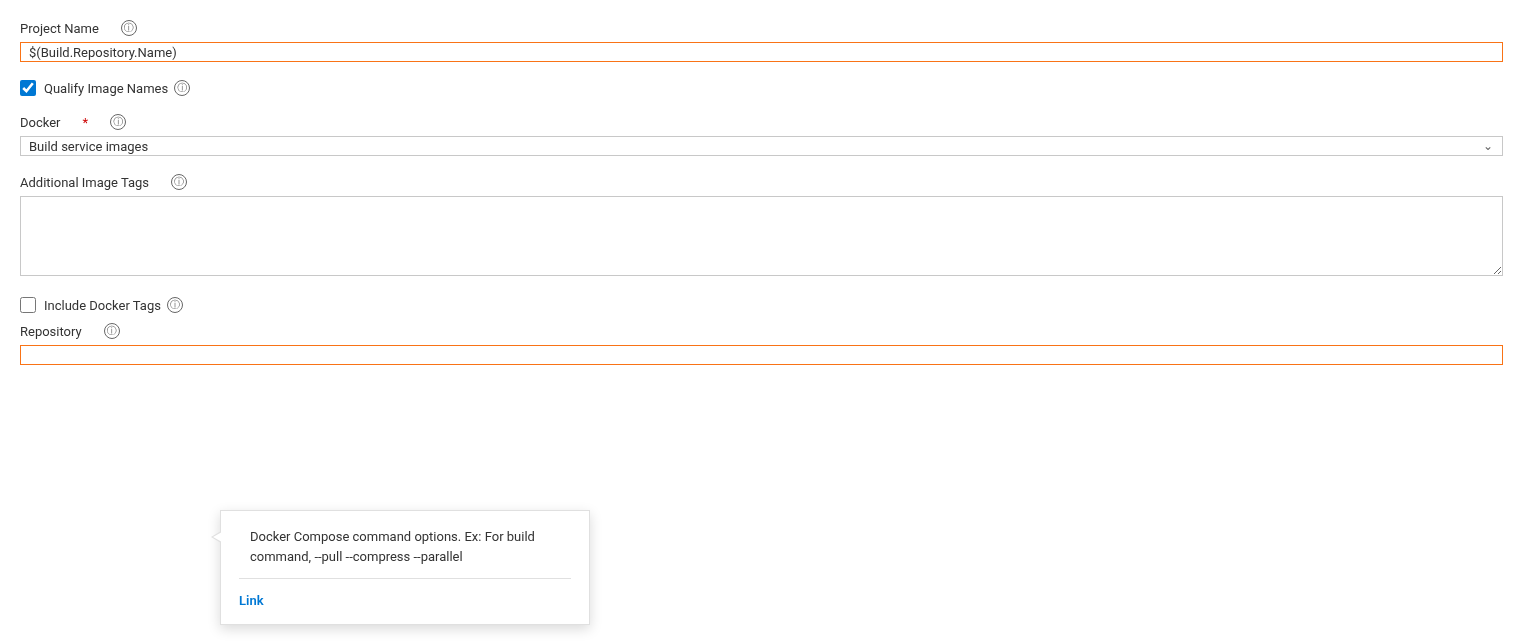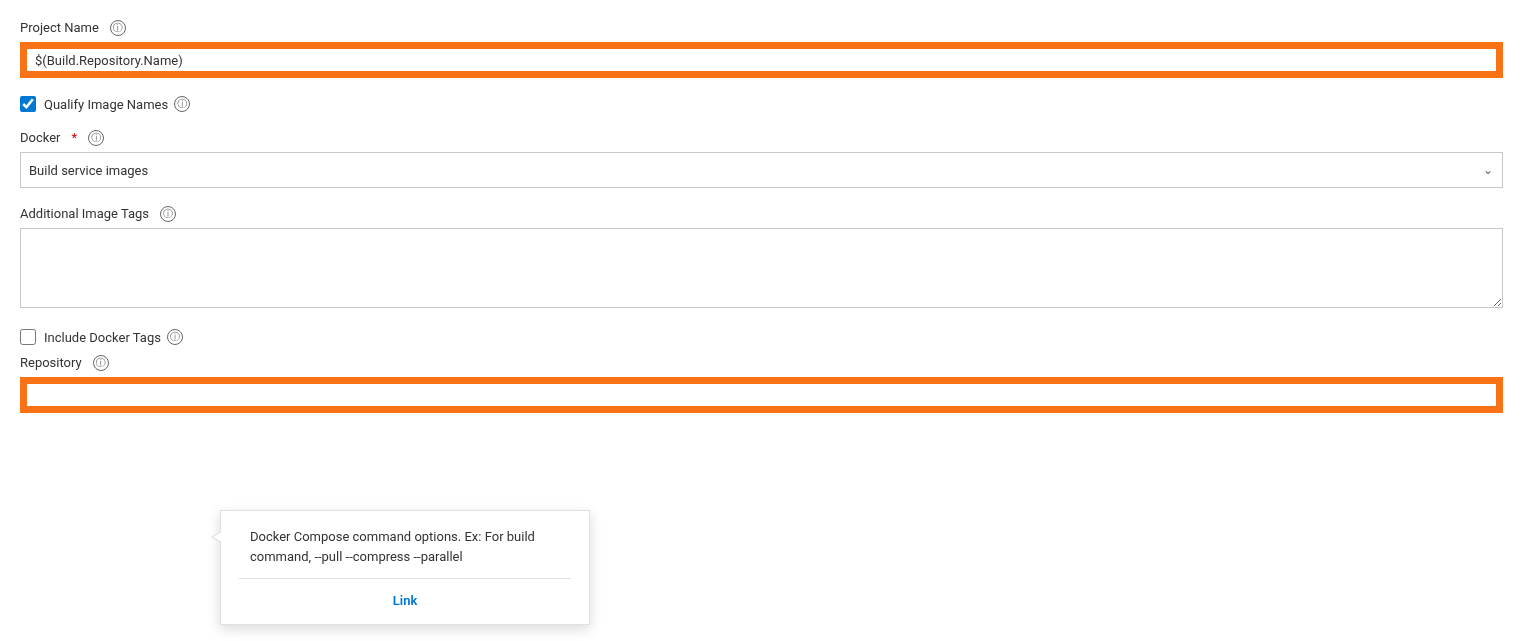--- a/index.html
+++ b/index.html
@@ -17,21 +17,22 @@
       width: 1523px;
       min-height: 641px;
     }
 
     .form-section {
       margin-bottom: 16px;
     }
 
     .field-label {
       display: flex;
-      gap: 11px;
+      align-items: center;
+      gap: 22px;
       font-size: 13px;
       color: #333;
       margin-bottom: 6px;
     }
 
     .field-label .required {
       color: #cc0000;
     }
 
     .info-icon {
@@ -43,22 +44,22 @@
       border-radius: 50%;
       border: 1px solid #666;
       color: #666;
       font-size: 10px;
       cursor: pointer;
       flex-shrink: 0;
     }
 
     .text-input {
       width: 100%;
-      height: 36px;
-      border: 7px solid #f97316;
+      height: 20px;
+      border: 1px solid #f97316;
       padding: 0 8px;
       font-size: 13px;
       color: #333;
       outline: none;
       background: #fff;
     }
 
     .textarea-input {
       width: 100%;
       height: 80px;
@@ -93,21 +94,21 @@
       gap: 6px;
     }
 
     .select-wrapper {
       position: relative;
       width: 100%;
     }
 
     .select-input {
       width: 100%;
-      height: 36px;
+      height: 20px;
       border: 1px solid #c8c8c8;
       padding: 0 32px 0 8px;
       font-size: 13px;
       color: #333;
       outline: none;
       background: #fff;
       appearance: none;
       cursor: pointer;
     }
 
@@ -157,21 +158,21 @@
     .tooltip-text {
       font-size: 13px;
       color: #333;
       line-height: 1.5;
       margin-bottom: 12px;
       margin-left: 11px;
     }
 
     .tooltip-link {
       display: block;
-      text-align: center;
+      text-align: left;
       font-size: 13px;
       color: #0078d4;
       font-weight: 600;
       cursor: pointer;
       padding: 4px 0;
     }
 
     .tooltip-divider {
       border: none;
       border-top: 1px solid #e0e0e0;

